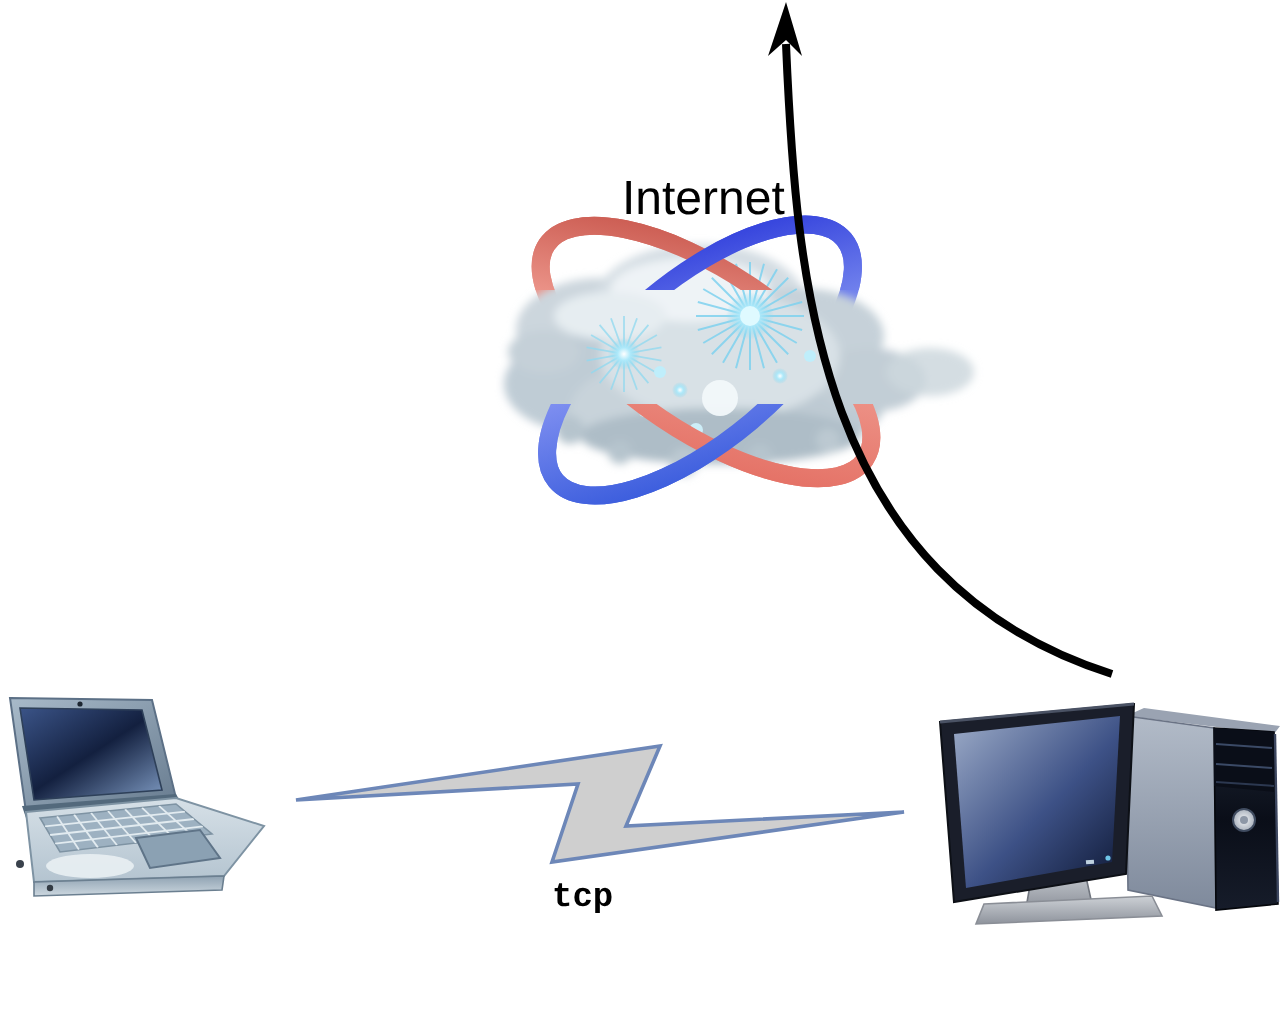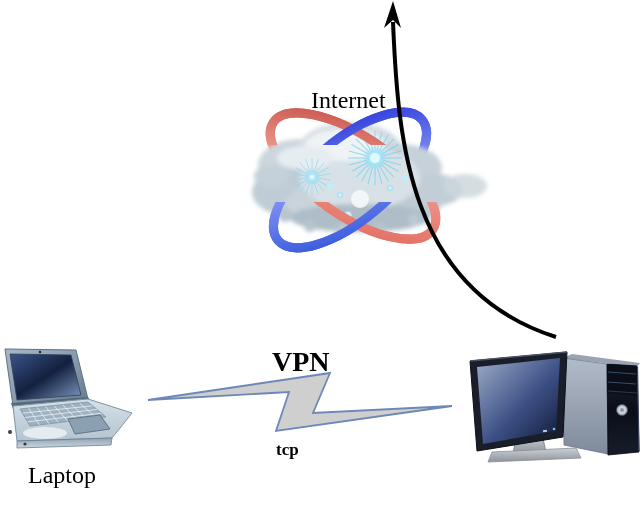--- a/index.html
+++ b/index.html
@@ -2,23 +2,23 @@
 <html style="--background: #ffffff; --bolt_fill: #cfcfcf; --bolt_outline: #6d87b8; --ring_red: #c9534a; --ring_blue: #2a50d8; --cloud_gray: #ccd6dd; --sparkle_cyan: #7fd2ef; --arrow: #000000;"><head>
 <meta charset="utf-8">
 <style>
   html,body{margin:0;padding:0;background:#fff;}
   .stage{
     position:relative;width:642px;height:510px;background:var(--background,#fff);
     overflow:hidden;font-family:"Liberation Sans",sans-serif;
   }
   .stage svg{position:absolute;left:0;top:0;}
   .label{position:absolute;color:#000;white-space:nowrap;line-height:1;}
-  .label.node{font-size:24px;font-family:Liberation Serif, serif;}
+  .label.node{font-size:24px;font-family:Liberation Sans, sans-serif;}
   .label.vpn{font-size:28px;font-weight:bold;font-family:"Liberation Serif",serif;}
-  .label.tcp{font-size:17px;font-weight:bold;font-family:Liberation Serif, serif;}
+  .label.tcp{font-size:17px;font-weight:bold;font-family:Liberation Mono, monospace;}
   .bolt{fill:var(--bolt_fill,#cfcfcf);stroke:var(--bolt_outline,#6d87b8);stroke-width:1.8;stroke-linejoin:miter;}
   .arrow-shaft{stroke:var(--arrow,#000);stroke-width:4;fill:none;}
   .arrow-head{fill:var(--arrow,#000);}
 </style>
 </head>
 <body>
 
 <div class="stage">
 
   <svg width="642" height="510" viewBox="0 0 642 510">
@@ -232,17 +232,15 @@
         <polygon points="470,361 567,352 563,437 477,451" fill="#1a1e2a" stroke="#0d1016" stroke-width="1"></polygon>
         <line x1="470" y1="361" x2="567" y2="352" stroke="#4a5264" stroke-width="1.4"></line>
         <polygon points="477,367 560,358 556,431 483,444" fill="url(#serverScreenGrad)"></polygon>
         <rect x="543" y="430" width="4" height="2" fill="#cfe3ee" opacity="0.9" transform="rotate(-5 545 431)"></rect>
         <circle cx="554" cy="429" r="1.3" fill="#6fc6e8"></circle>
       </g>
     </g>
   </svg>
 
   <div class="label node" style="left:311px;top:88px;">Internet</div>
-  <div class="label vpn" style="left:272px;top:348px;">VPN</div>
   <div class="label tcp" style="left:276px;top:441px;">tcp</div>
-  <div class="label node" style="left:28px;top:463px;">Laptop</div>
 
 </div>
 
 </body></html>

